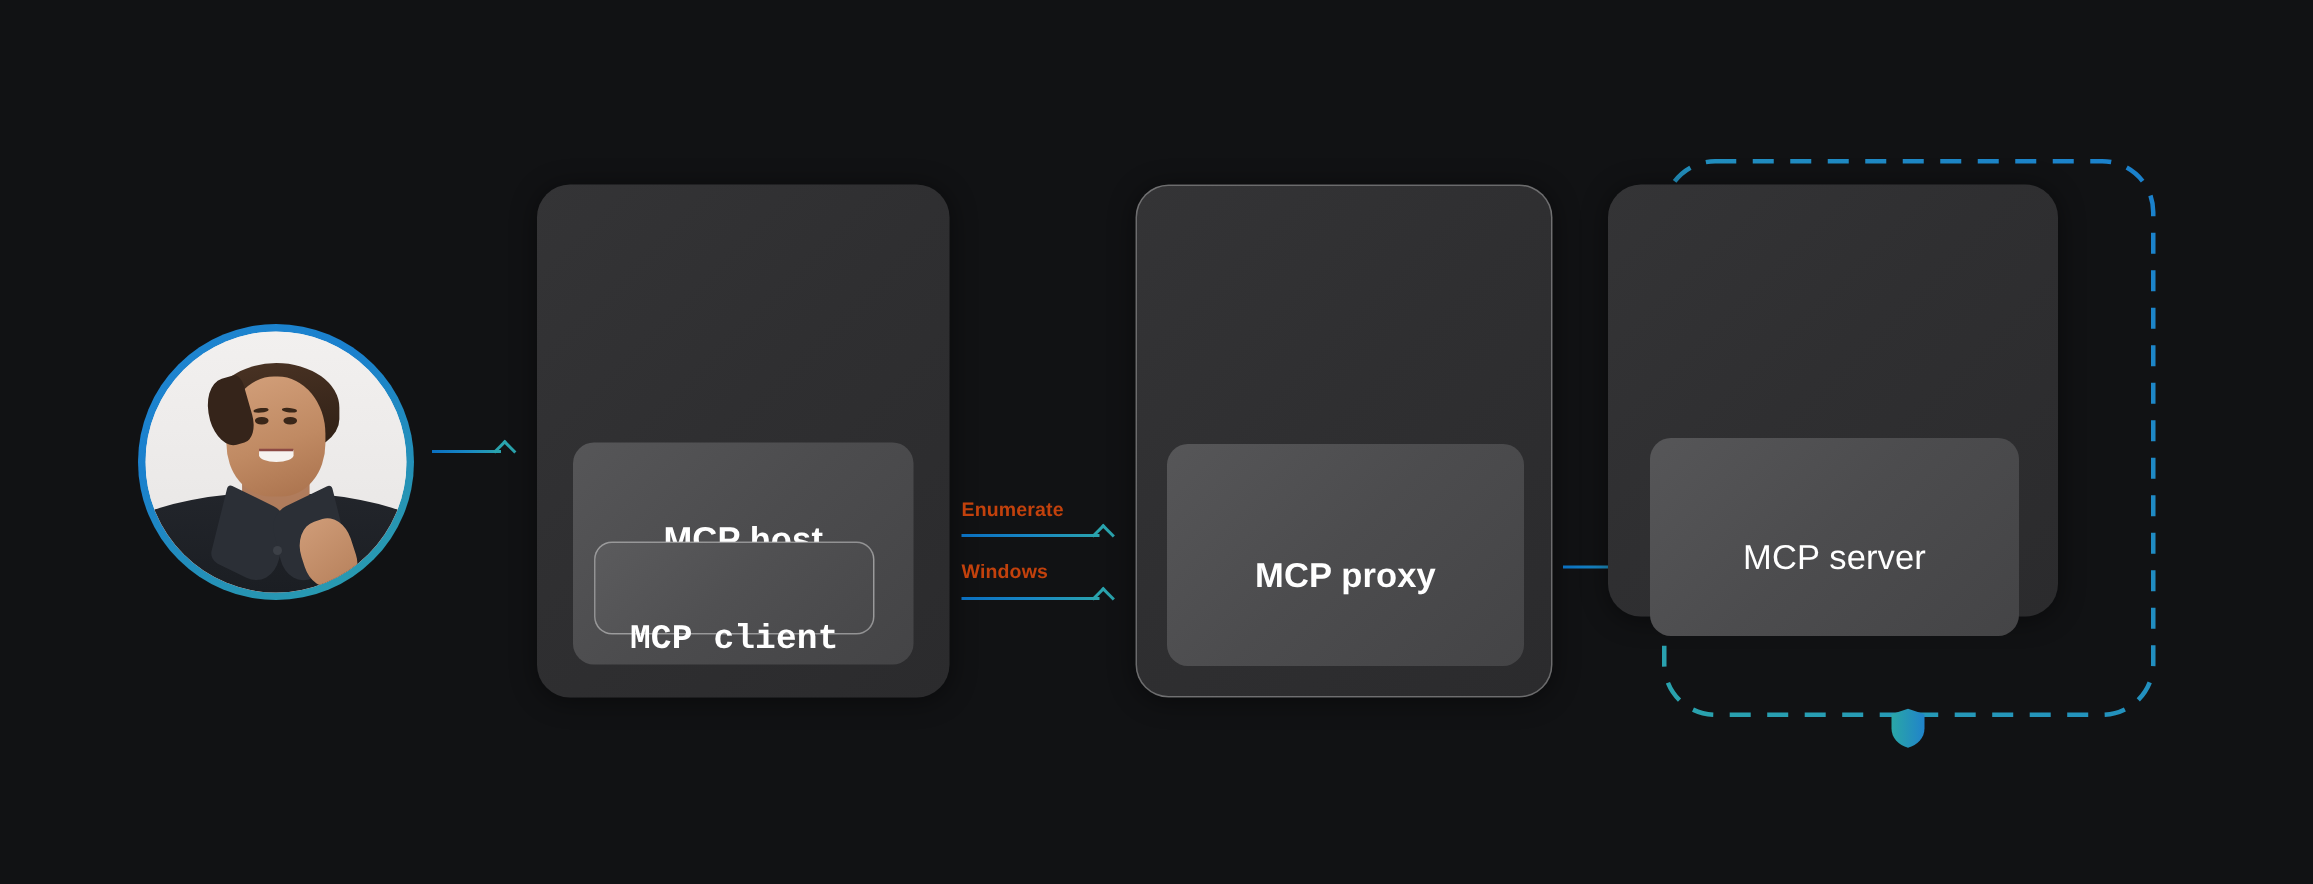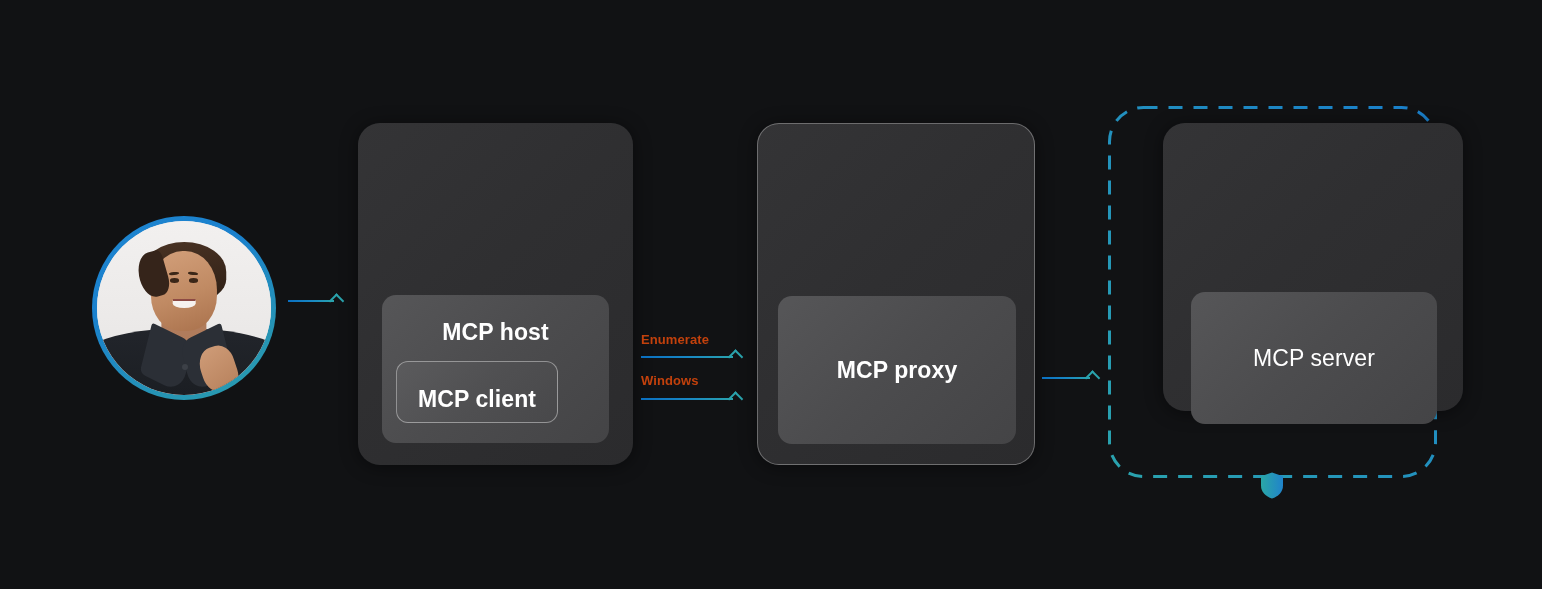--- a/index.html
+++ b/index.html
@@ -96,44 +96,44 @@
     position:absolute; left:0; right:0; text-align:center;
     color:#ffffff; font-weight:700; font-size:25px; line-height:1.32;
     letter-spacing:.1px;
   }
 
   .inner {
     position:absolute; border-radius:14px;
     background:linear-gradient(135deg,#565658 0%,#4c4c4e 48%,#444446 100%);
     display:flex; align-items:center; justify-content:center;
   }
-  .inner-label { color:#ffffff; font-weight:700; font-size:23px; letter-spacing:.1px; }
+  .inner-label { color:#ffffff; font-weight:700; font-size:23px; letter-spacing:.1px;margin-top:27px; }
   .inner-label.reg { font-weight:400; }
 
   .nested {
     position:absolute; border-radius:12px;
     border:1px solid rgba(255,255,255,.40);
     background:linear-gradient(135deg,#5b5b5d 0%,#505052 50%,#48484a 100%);
     display:flex; align-items:center; justify-content:center;
   }
 
   
   #card-agent { left:358px; top:123px; width:275px; height:342px; }
   #card-agent .card-title { top:190px; }
   #agent-mcphost { left:24px; top:172px; width:227px; height:148px; }
   #agent-mcphost .inner-label { position:absolute; top:24px; left:0; right:0; text-align:center; }
-  #agent-mcpclient { left:14px; top:66px; width:162px; height:62px; }
+  #agent-mcpclient { left:14px; top:66px; width:187px; height:62px;font-family:Liberation Mono, monospace; }
 
   
   #card-registry { left:757px; top:123px; width:278px; height:342px; }
   #card-registry .card-title { top:176px; }
   #registry-proxy { left:20px; top:172px; width:238px; height:148px;text-align:right; }
 
   
-  #card-connectors { left:1163px; top:123px; width:300px; height:288px; }
+  #card-connectors { left:1072px; top:123px; width:300px; height:288px; }
   #card-connectors .card-title { top:172px; }
   #connectors-server { left:28px; top:169px; width:246px; height:132px; }
 
   
   .boundary { position:absolute; left:1108px; top:106px; width:329px; height:372px; }
   .boundary svg { display:block; width:100%; height:100%; overflow:visible; }
   .shield-icon { position:absolute; left:1260px; top:472px; width:24px; height:27px; }
   .shield-icon svg { display:block; width:100%; height:100%; }
 </style>
 </head>

